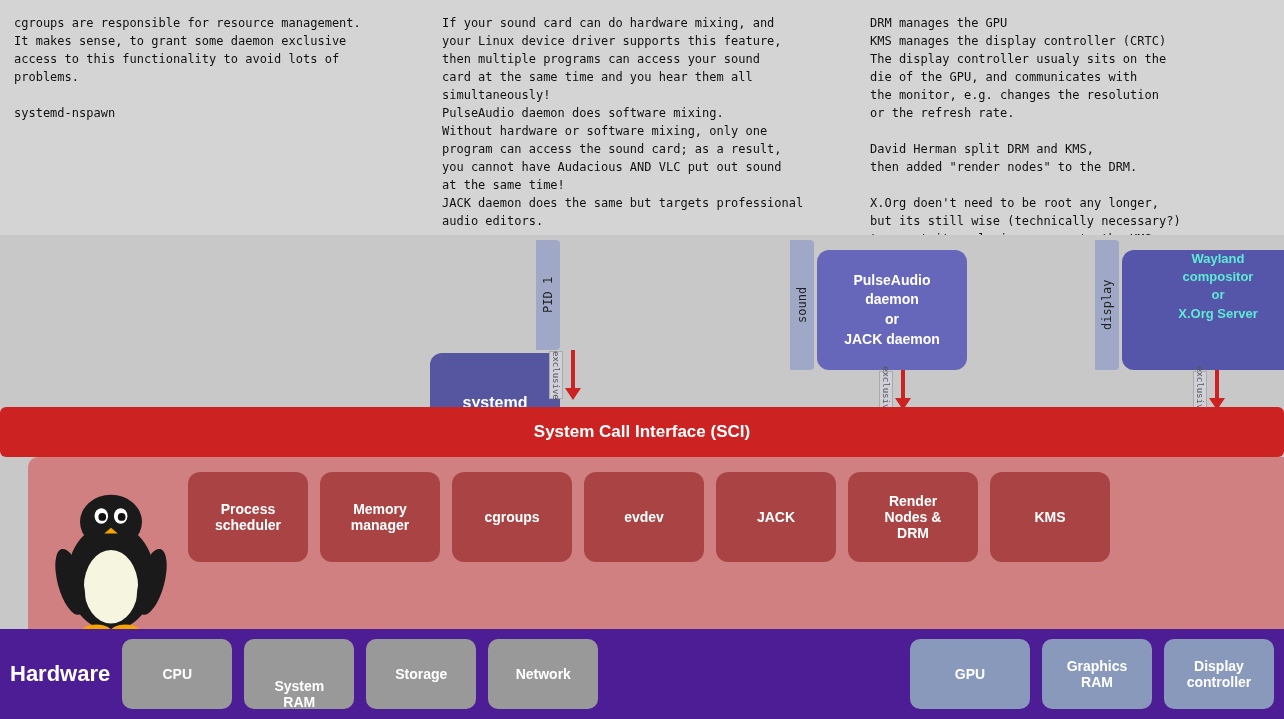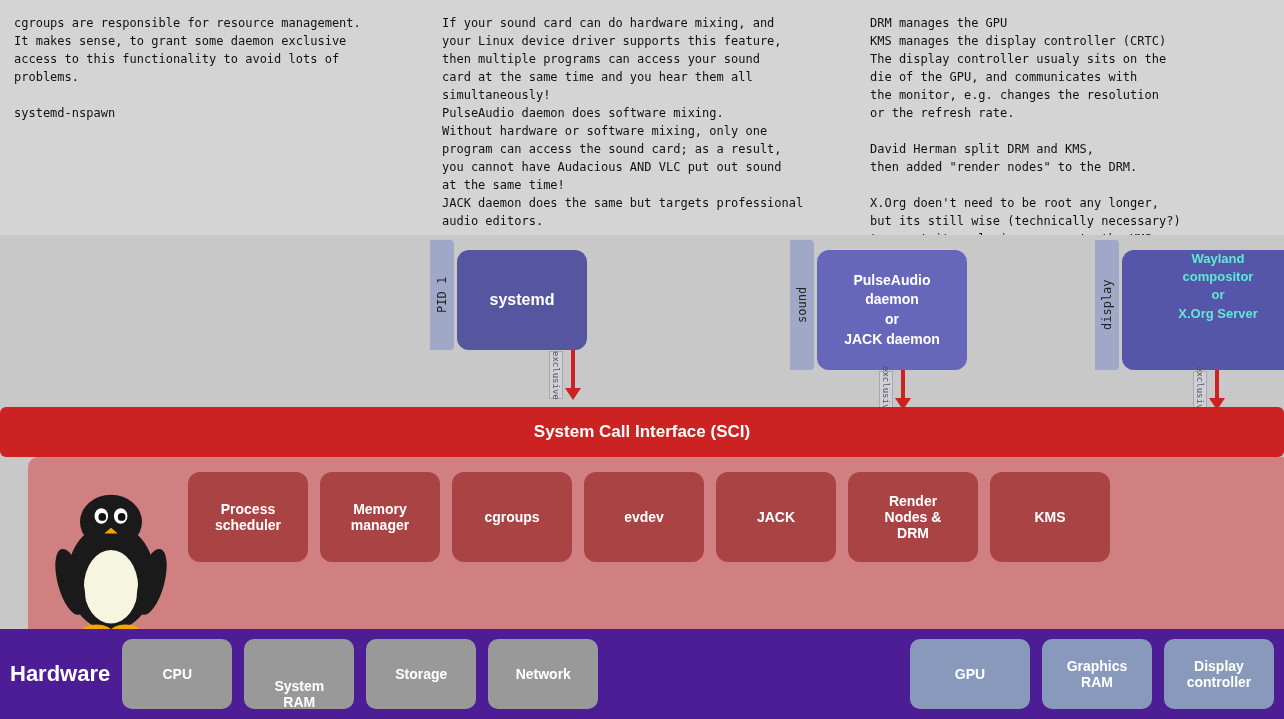--- a/index.html
+++ b/index.html
@@ -170,21 +170,21 @@
 then added "render nodes" to the DRM.
 
 X.Org doen't need to be root any longer,
 but its still wise (technically necessary?)
 to grant it exclusive access to the KMS.</pre>
   </div>
 </div>
 
 <div class="diagram-area">
 
-  <div style="position:absolute; top:5px; left:430px; display:flex; align-items:flex-end; gap:3px;">
+  <div style="position:absolute; top:5px; left:430px; display:flex; flex-direction:column; align-items:flex-end; gap:3px;">
     <div style="writing-mode:vertical-rl; transform:rotate(180deg); background:#a0a8c8; font-size:12px; color:#222; padding:8px 5px; border-radius:4px 0 0 4px; display:flex; align-items:center; justify-content:center; height:110px;">
       <span>PID 1</span>
     </div>
     <div style="background:#5555a0; border-radius:12px; width:130px; height:100px; display:flex; align-items:center; justify-content:center; color:white; font-size:16px; font-family:sans-serif; font-weight:bold;">
       <span>systemd</span>
     </div>
   </div>
 
   <div style="position:absolute; top:5px; left:790px; display:flex; flex-direction:row; align-items:flex-end; gap:3px;">
     <div style="writing-mode:vertical-rl; transform:rotate(180deg); background:#a0a8c8; font-size:12px; color:#222; padding:8px 5px; border-radius:4px 0 0 4px; display:flex; align-items:center; justify-content:center; height:130px;">

